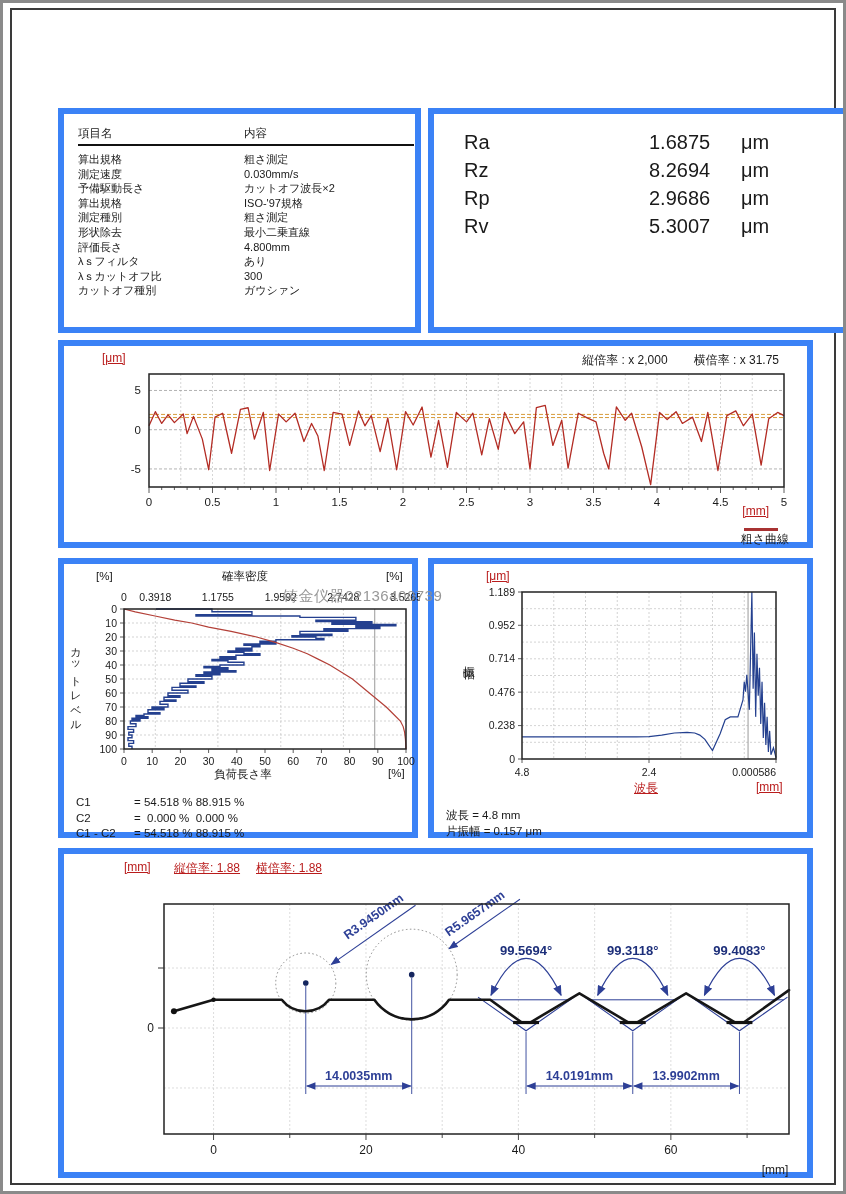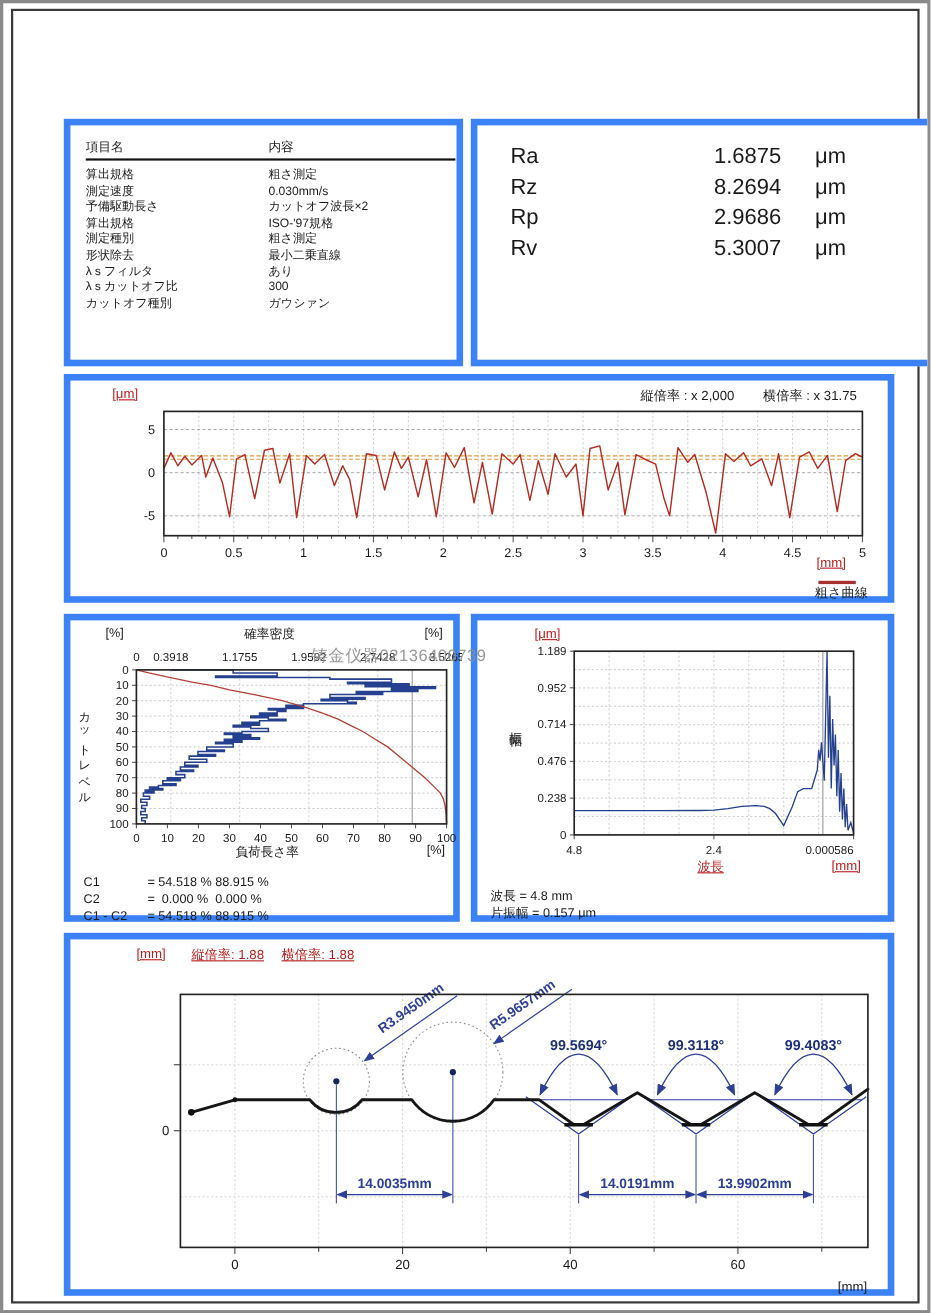--- a/index.html
+++ b/index.html
@@ -79,20 +79,24 @@
             <span>算出規格</span>
             <span>ISO-'97規格</span>
           </div>
           <div class="p-row">
             <span>測定種別</span>
             <span>粗さ測定</span>
           </div>
           <div class="p-row">
             <span>形状除去</span>
             <span>最小二乗直線</span>
+          </div>
+          <div class="p-row">
+            <span>評価長さ</span>
+            <span>4.800mm</span>
           </div>
           <div class="p-row">
             <span>λｓフィルタ</span>
             <span>あり</span>
           </div>
           <div class="p-row">
             <span>λｓカットオフ比</span>
             <span>300</span>
           </div>
           <div class="p-row">

